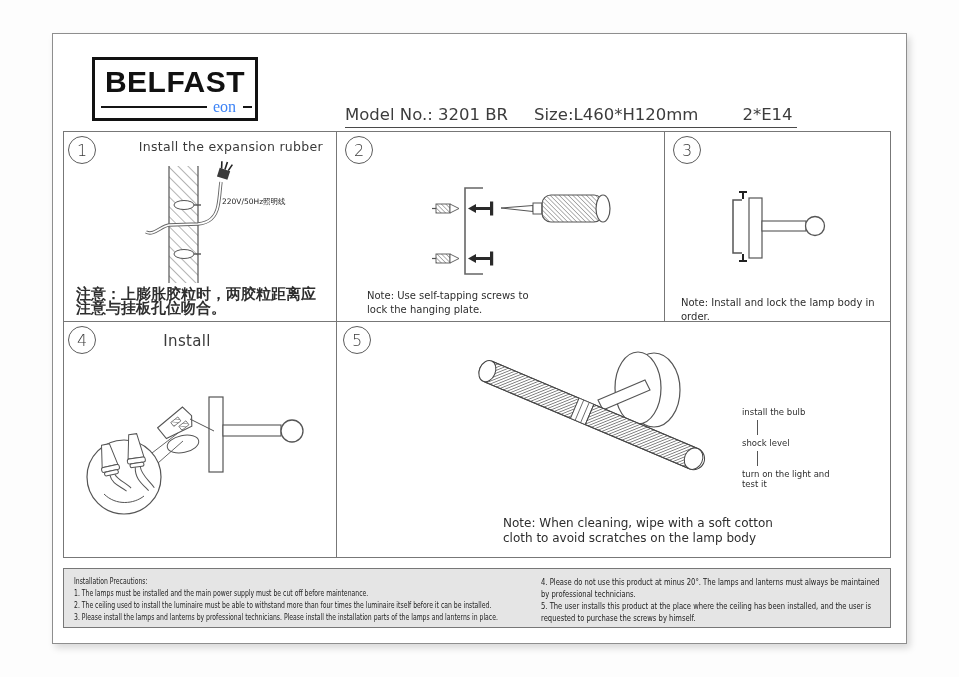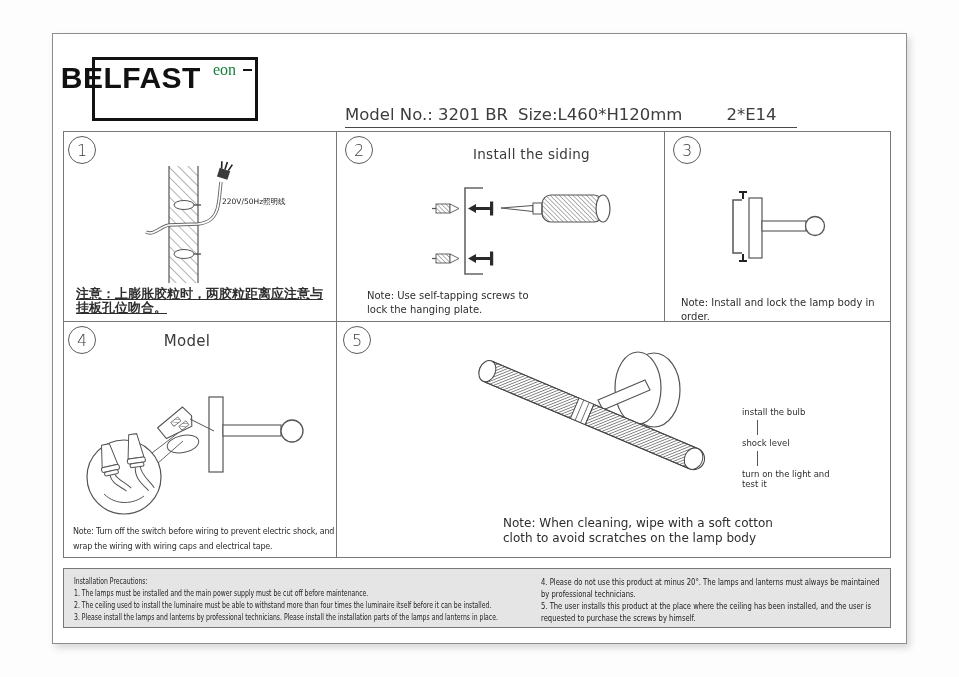--- a/index.html
+++ b/index.html
@@ -2,47 +2,47 @@
 <html><head>
 <meta charset="utf-8">
 <style>
   html,body{margin:0;padding:0;background:#fbfbfb;}
   .stage{position:relative;width:959px;height:677px;background:#fdfdfd;overflow:hidden;
          font-family:"DejaVu Sans","Liberation Sans",sans-serif;color:#333;}
   .frame{position:absolute;left:52px;top:33px;width:853px;height:609px;background:#fff;
          border:1px solid #8e8e8e;box-shadow:3px 4px 7px rgba(0,0,0,.15);}
   
   .logo-box{position:absolute;left:92px;top:57px;width:166px;height:64px;border:3px solid #121212;
-            box-sizing:border-box;background:#fff;display:flex;flex-direction:row;justify-content:flex-end;}
+            box-sizing:border-box;background:#fff;display:flex;flex-direction:column;justify-content:flex-end;}
   .logo-name{font-family:"Liberation Sans",sans-serif;font-weight:bold;font-size:30px;letter-spacing:.5px;
              color:#111;text-align:center;line-height:30px;margin-top:3px;}
   .logo-sub-row{display:flex;align-items:center;height:20px;padding:0 3px 1px 6px;}
   .logo-line{flex:1;height:2px;background:#151515;}
   .logo-line-end{width:9px;height:2px;background:#151515;margin-left:4px;}
-  .logo-sub{font-family:"Liberation Serif","DejaVu Serif",serif;font-size:16px;color:#15803d;
+  .logo-sub{font-family:"Liberation Serif","DejaVu Serif",serif;font-size:16px;color:#3b82f6;
             padding:0 3px 0 6px;line-height:16px;}
   .doc-title{position:absolute;left:335px;top:58px;width:470px;text-align:center;
              font-size:32px;font-weight:100;letter-spacing:2.5px;color:#585858;}
   .model-row{position:absolute;left:345px;top:105px;width:452px;display:flex;align-items:baseline;
              border-bottom:1.5px solid #4a4a4a;padding-bottom:3px;font-size:16.5px;color:#3c3c3c;}
-  .model-row .seg2{margin-left:10px;} .model-row .seg3{margin-left:44px;}
+  .model-row .seg2{margin-left:26px;} .model-row .seg3{margin-left:44px;}
   
   .grid{position:absolute;left:63px;top:131px;width:828px;height:427px;border:1px solid #777;
         box-sizing:border-box;display:grid;grid-template-columns:273px 328px 225px;grid-template-rows:190px 235px;}
   .cell{position:relative;box-sizing:border-box;background:#fff;}
   .br{border-right:1px solid #777;} .bb{border-bottom:1px solid #777;}
   .span2{grid-column:2/4;}
   .badge{position:absolute;left:4px;top:4px;width:26px;height:26px;border:1.2px solid #5c5c5c;
          border-radius:50%;display:flex;align-items:center;justify-content:center;
          font-size:16px;font-weight:100;color:#3a3a3a;background:#fff;}
   .ptitle{position:absolute;left:0;right:0;top:7px;font-size:12.5px;color:#3a3a3a;letter-spacing:.3px;}
   .t1{text-align:right;padding-right:13px;} .t2{text-align:center;padding-left:62px;font-size:13.5px;top:14px;}
   .t4{text-align:center;padding-right:26px;font-size:15px;top:10px;}
   .note{position:absolute;font-size:10px;line-height:14px;color:#2e2e2e;}
-  .n1{left:12px;top:155px;font-weight:600;font-size:13px;width:250px;text-decoration:underline;}
+  .n1{left:12px;top:155px;font-weight:600;font-size:15px;width:250px;}
   .n2{left:30px;top:157px;width:170px;}
   .n3{left:16px;top:164px;width:200px;}
   .n4{left:9px;top:202px;width:262px;font-size:8px;letter-spacing:-.2px;line-height:15px;}
   .n5{left:166px;top:194px;width:272px;font-size:12px;line-height:15px;}
   svg.diag{position:absolute;left:0;top:0;}
   .volt-label{font-size:7.5px;fill:#1d1d1d;}
   
   .side-labels{position:absolute;left:405px;top:85px;font-size:8.5px;color:#2e2e2e;line-height:10px;}
   .vline{width:1px;height:15px;background:#555;margin:3px 0 3px 15px;}
   .lab3{width:92px;}
@@ -107,20 +107,21 @@
         </g>
         <g>
           <ellipse cx="120" cy="73" rx="10" ry="4.5" fill="#fff" stroke="#555" stroke-width="1"></ellipse>
           <line x1="130" y1="73" x2="137" y2="73" stroke="#555" stroke-width="1.4"></line>
           <ellipse cx="120" cy="122" rx="10" ry="4.5" fill="#fff" stroke="#555" stroke-width="1"></ellipse>
           <line x1="130" y1="122" x2="137" y2="122" stroke="#555" stroke-width="1.4"></line>
         </g>
         <text class="volt-label" x="158" y="72">220V/50Hz照明线</text>
       </svg>
       <div class="badge">1</div>
+      <div class="ptitle t1">Install the expansion rubber</div>
       <div class="note n1">注意：上膨胀胶粒时，两胶粒距离应注意与挂板孔位吻合。</div>
     </div>
 
     <div class="cell br bb">
       <svg class="diag" width="328" height="189" viewBox="0 0 328 189">
         <path d="M 146,56 L 128,56 L 128,142 L 146,142" fill="none" stroke="#666" stroke-width="1.6"></path>
         <g>
           <rect x="99" y="72" width="14" height="9" fill="url(#hatchHandle)" stroke="#555" stroke-width="0.9"></rect>
           <polygon points="113,72 122,76.5 113,81" fill="#fff" stroke="#555" stroke-width="0.9"></polygon>
           <line x1="95" y1="76.5" x2="99" y2="76.5" stroke="#555" stroke-width="1.2"></line>
@@ -137,21 +138,20 @@
           <rect x="153" y="119.5" width="3.2" height="14"></rect>
         </g>
         <g>
           <polygon points="164,76 196,73.5 196,79.5" fill="#fff" stroke="#555" stroke-width="1"></polygon>
           <rect x="196" y="71" width="9" height="11" fill="#fff" stroke="#555" stroke-width="1"></rect>
           <rect x="205" y="63" width="61" height="27" rx="9" fill="url(#hatchHandle)" stroke="#555" stroke-width="1.2"></rect>
           <ellipse cx="266" cy="76.5" rx="7" ry="13.5" fill="#fff" stroke="#555" stroke-width="1.2"></ellipse>
         </g>
       </svg>
       <div class="badge" style="left:8px;">2</div>
-      <div class="ptitle t2">Install the siding</div>
       <div class="note n2">Note: Use self-tapping screws to lock the hanging plate.</div>
     </div>
 
     <div class="cell bb">
       <svg class="diag" width="224" height="189" viewBox="0 0 224 189">
         <path d="M 77,68 L 68,68 L 68,121 L 77,121" fill="none" stroke="#555" stroke-width="1.5"></path>
         <g stroke="#222" stroke-width="2">
           <line x1="78" y1="60" x2="78" y2="67"></line>
             <line x1="74" y1="60" x2="82" y2="60"></line>
           <line x1="78" y1="122" x2="78" y2="129"></line>
@@ -192,22 +192,21 @@
             <polygon points="-4,-24 4,-24 8,0 -8,0" fill="#fff" stroke="#555" stroke-width="1"></polygon>
             <rect x="-9" y="0" width="18" height="5" rx="2" fill="#fff" stroke="#555" stroke-width="1"></rect>
             <rect x="-7" y="5" width="14" height="4" rx="2" fill="#fff" stroke="#555" stroke-width="1"></rect>
             <path d="M -2,9 C -4,20 2,26 8,34" fill="none" stroke="#555" stroke-width="1"></path>
             <path d="M 3,9 C 3,18 10,24 14,32" fill="none" stroke="#555" stroke-width="1"></path>
           </g>
           <path d="M 40,172 C 52,184 70,182 80,174" fill="none" stroke="#555" stroke-width="1"></path>
         </g>
       </svg>
       <div class="badge">4</div>
-      <div class="ptitle t4">Model</div>
-      <div class="note n4">Note: Turn off the switch before wiring to prevent electric shock, and wrap the wiring with wiring caps and electrical tape.</div>
+      <div class="ptitle t4">Install</div>
     </div>
 
     <div class="cell span2">
       <svg class="diag" width="553" height="234" viewBox="0 0 553 234">
         <ellipse cx="317" cy="68" rx="26" ry="37" fill="#fff" stroke="#555" stroke-width="1.2"></ellipse>
         <ellipse cx="301" cy="66" rx="23" ry="36" fill="#fff" stroke="#555" stroke-width="1.2"></ellipse>
         <polygon points="261,78 308,58 313,68 266,88" fill="#fff" stroke="#555" stroke-width="1.1"></polygon>
         <g transform="translate(143,46) rotate(23)">
           <rect x="0" y="-11" width="243" height="22" rx="11" fill="#fff" stroke="#444" stroke-width="1"></rect>
           <rect x="8" y="-11" width="95" height="22" fill="url(#hatchDense)" stroke="#444" stroke-width="0.8"></rect>

